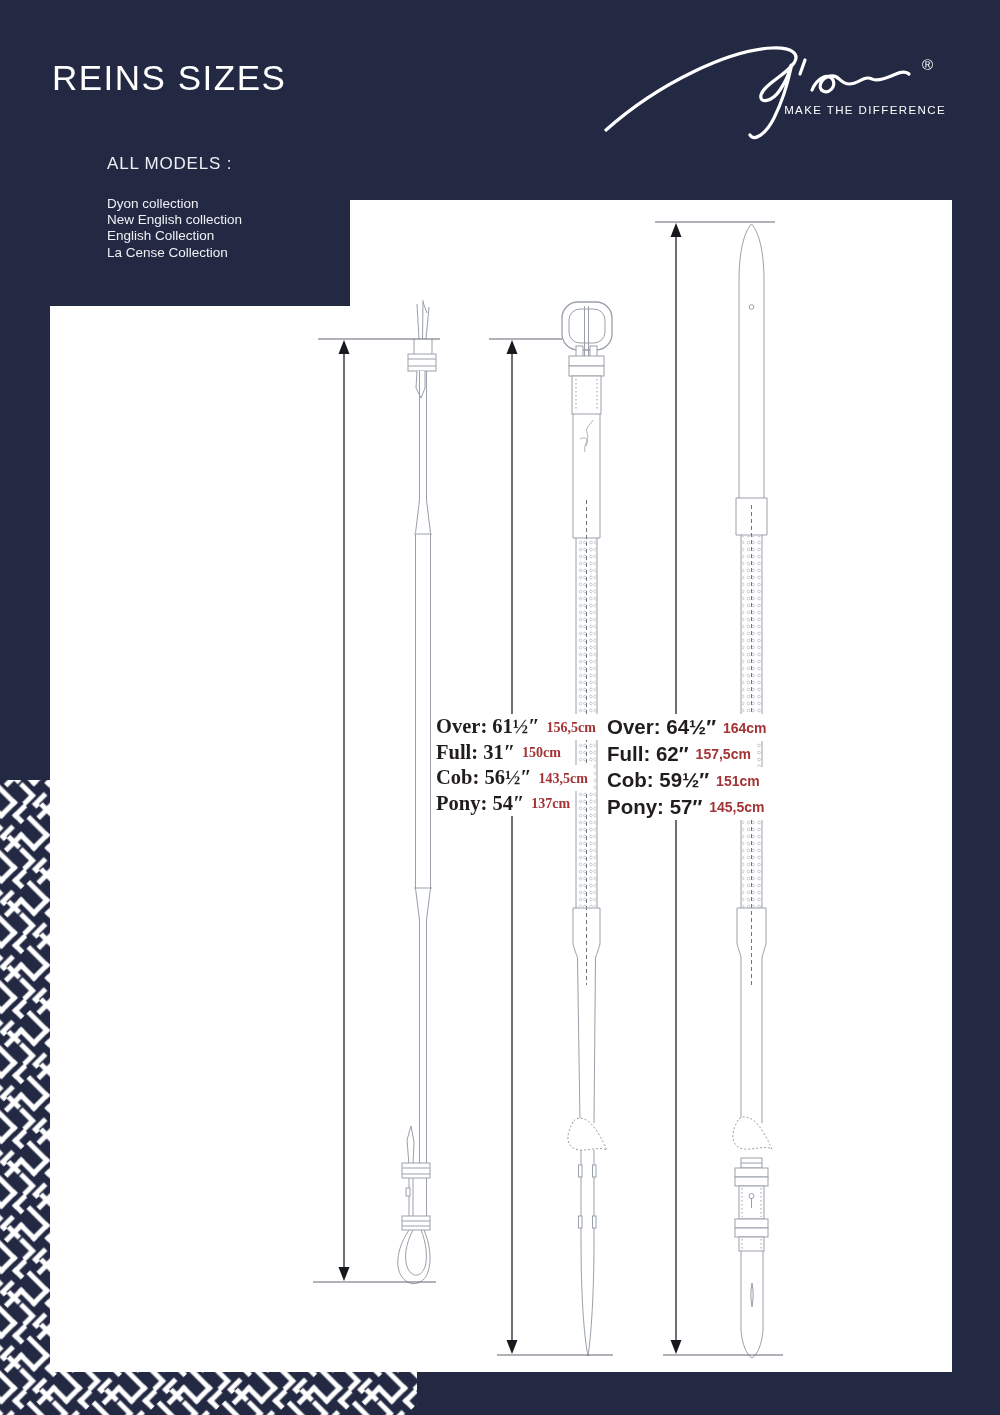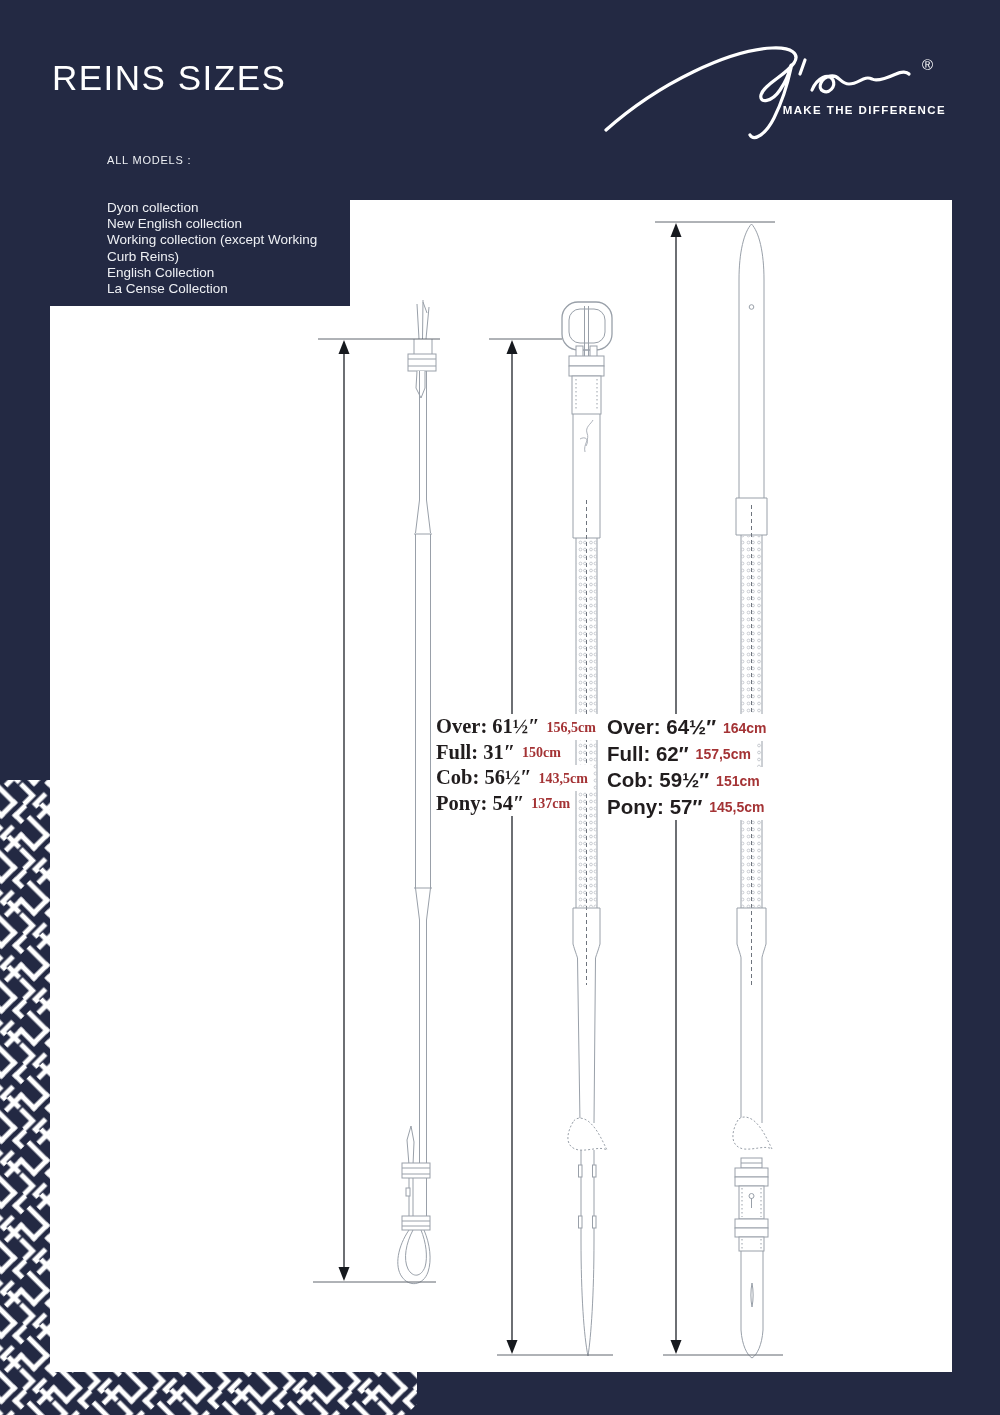--- a/index.html
+++ b/index.html
@@ -18,25 +18,25 @@
   .pattern-svg{position:absolute;left:0;top:780px;z-index:2;}
   
   .title{
     position:absolute;left:52px;top:60px;z-index:5;margin:0;
     color:#fff;font-size:35px;font-weight:300;letter-spacing:1.5px;line-height:1;
   }
   .logo{position:absolute;left:600px;top:38px;width:352px;height:112px;z-index:5;}
   .logo svg{position:absolute;left:0;top:0;}
   .tagline{
     position:absolute;right:6px;top:66px;color:#fff;
-    font-size:11.5px;letter-spacing:1.4px;white-space:nowrap;font-weight:bold;
+    font-size:11.5px;letter-spacing:1.4px;white-space:nowrap;
   }
   
   .models{position:absolute;left:107px;top:154px;width:242px;z-index:5;color:#eef0f4;}
-  .models-heading{font-size:11px;letter-spacing:.8px;margin-bottom:34px;}
+  .models-heading{font-size:17px;letter-spacing:.8px;margin-bottom:22px;}
   .model-line{font-size:13.5px;line-height:16.2px;}
   
   .drawings{position:absolute;left:0;top:0;z-index:3;}
   
   .size-block{position:absolute;z-index:4;}
   .size-row{
     display:table;background:#fff;white-space:nowrap;
     font-size:20.5px;font-weight:700;color:var(--ink,#211D1E);
     line-height:25px;padding:0 5px 0 1px;
   }
@@ -95,21 +95,20 @@
   </div>
 
   <div class="models">
     <div class="models-heading">ALL MODELS :</div>
     <div class="models-list">
 
         <div class="model-line">Dyon collection</div>
 
         <div class="model-line">New English collection</div>
 
-        <div class="model-line">Working collection (except Working Curb Reins)</div>
 
         <div class="model-line">English Collection</div>
 
         <div class="model-line">La Cense Collection</div>
       </div>
   </div>
 
   <svg class="drawings" width="1000" height="1415" viewBox="0 0 1000 1415">
     <defs>
       <pattern id="lace" width="21" height="7" patternUnits="userSpaceOnUse">

